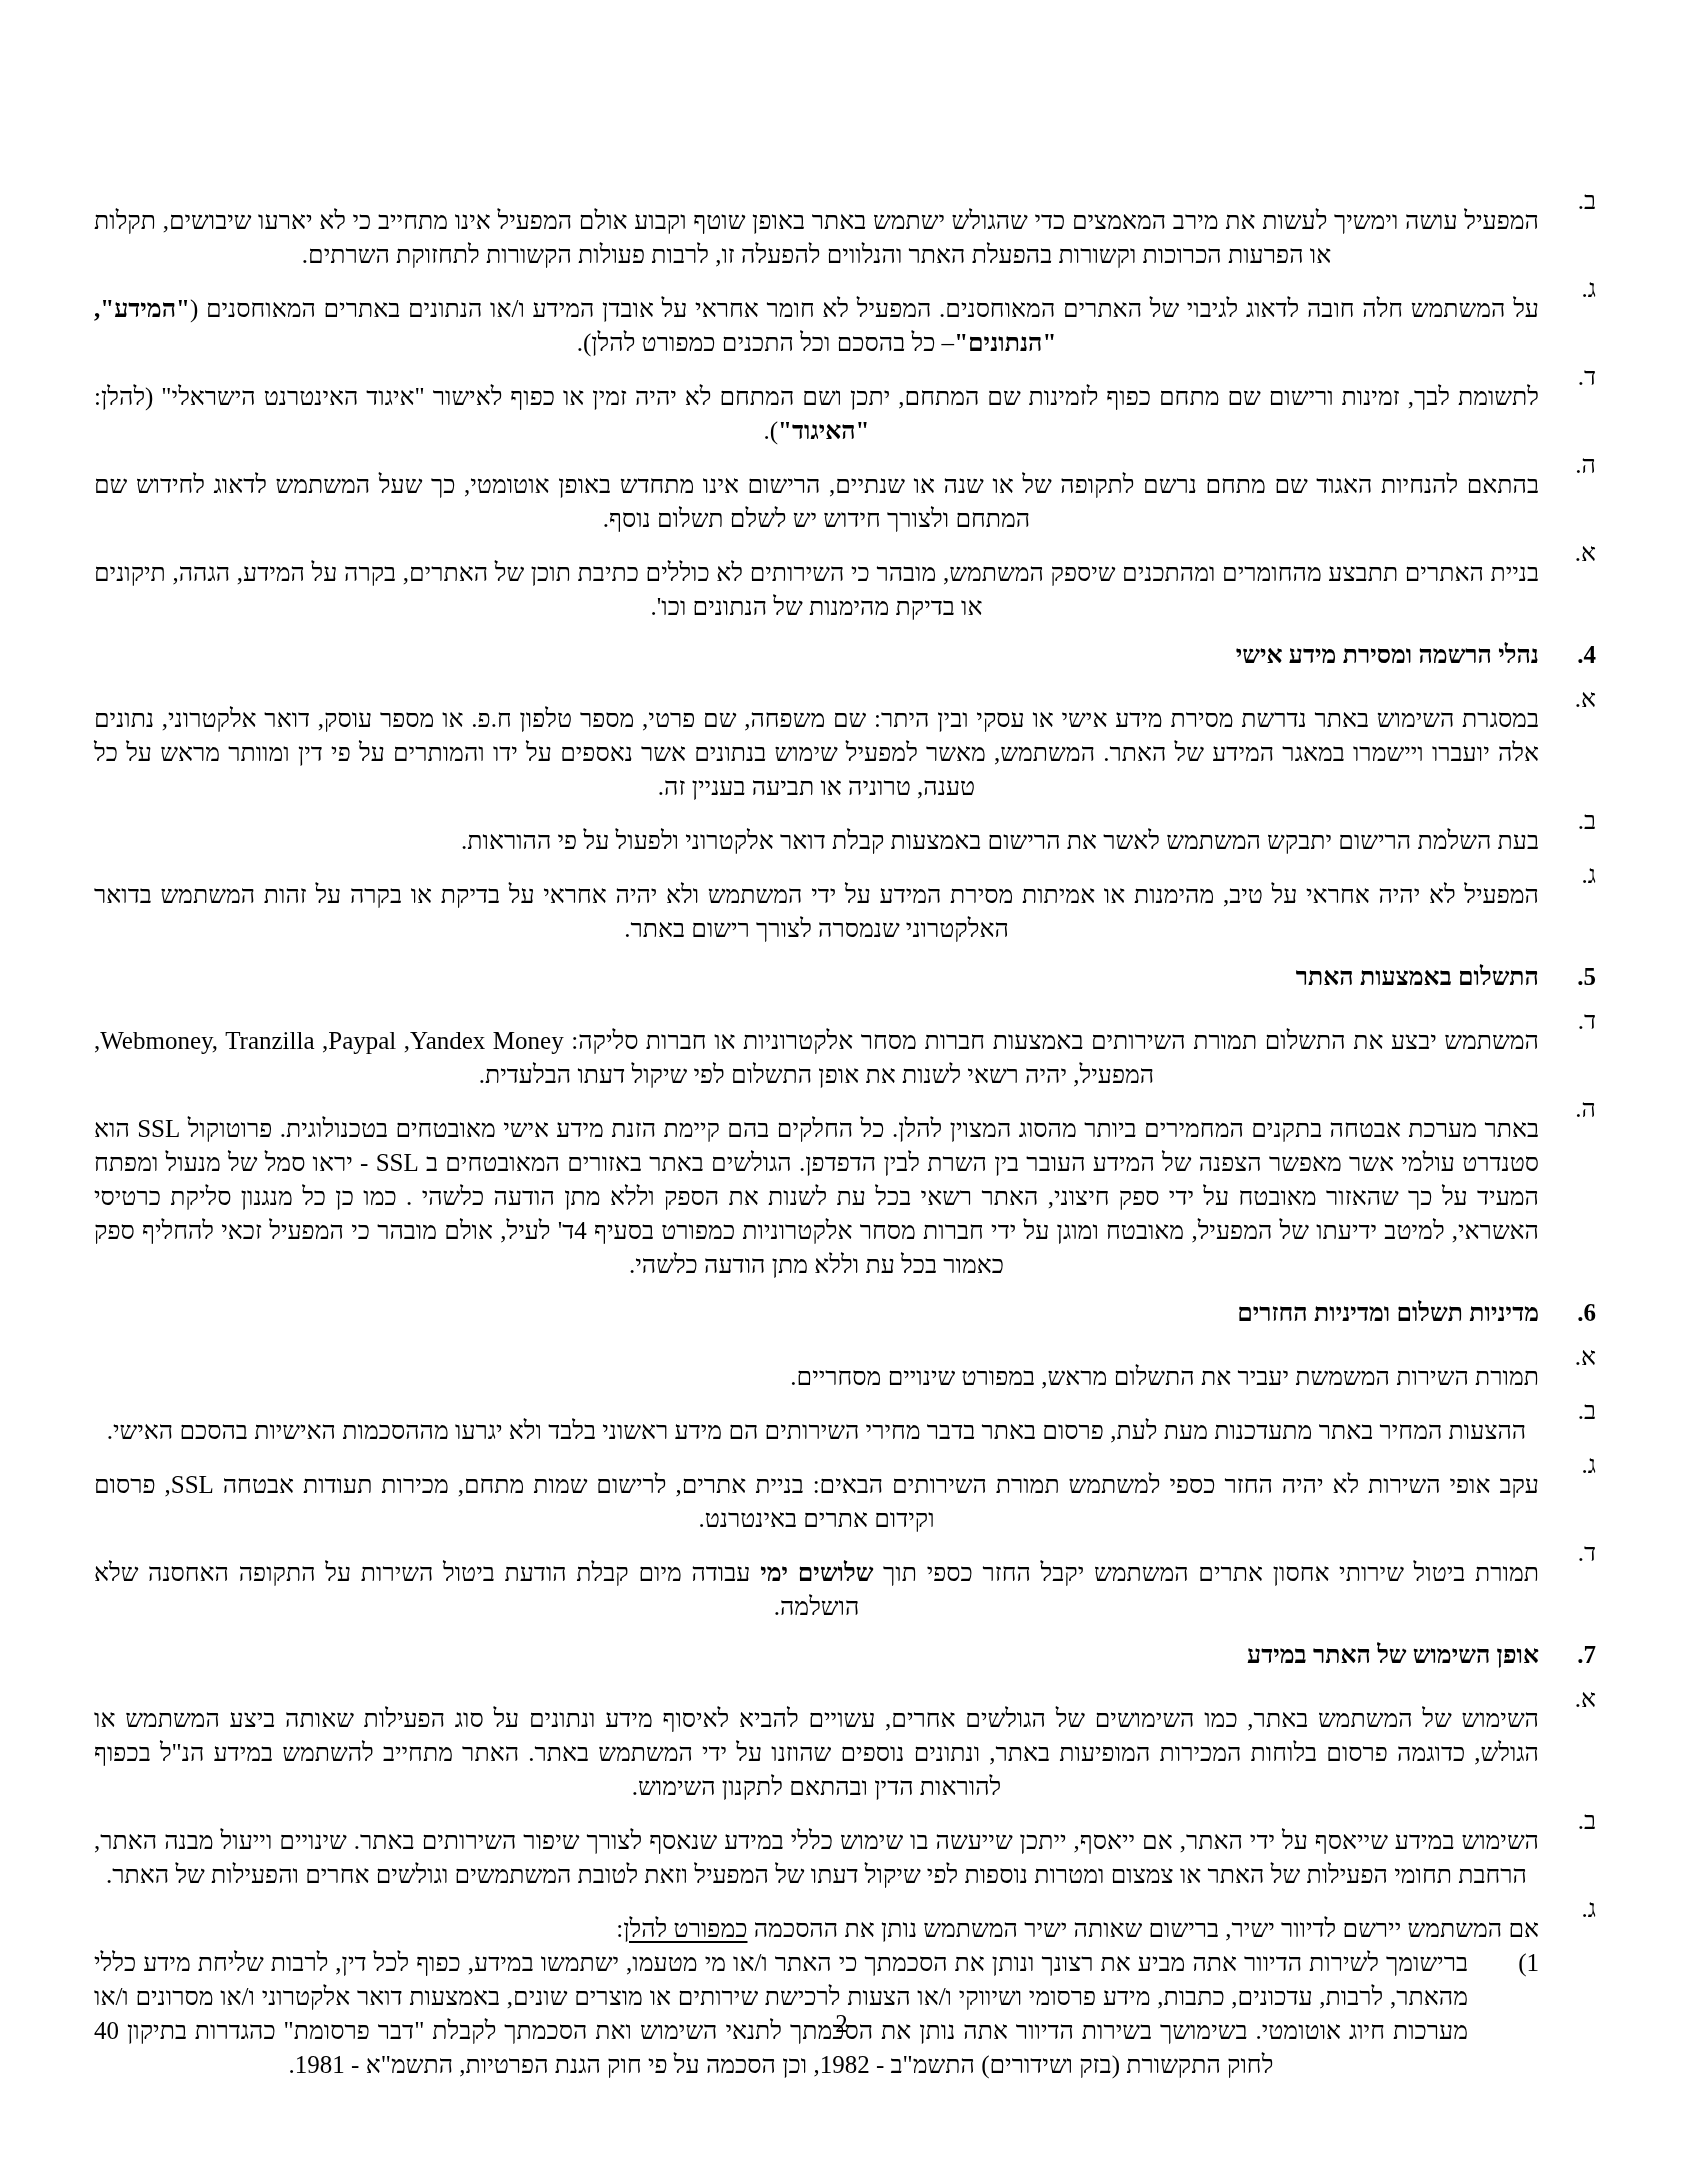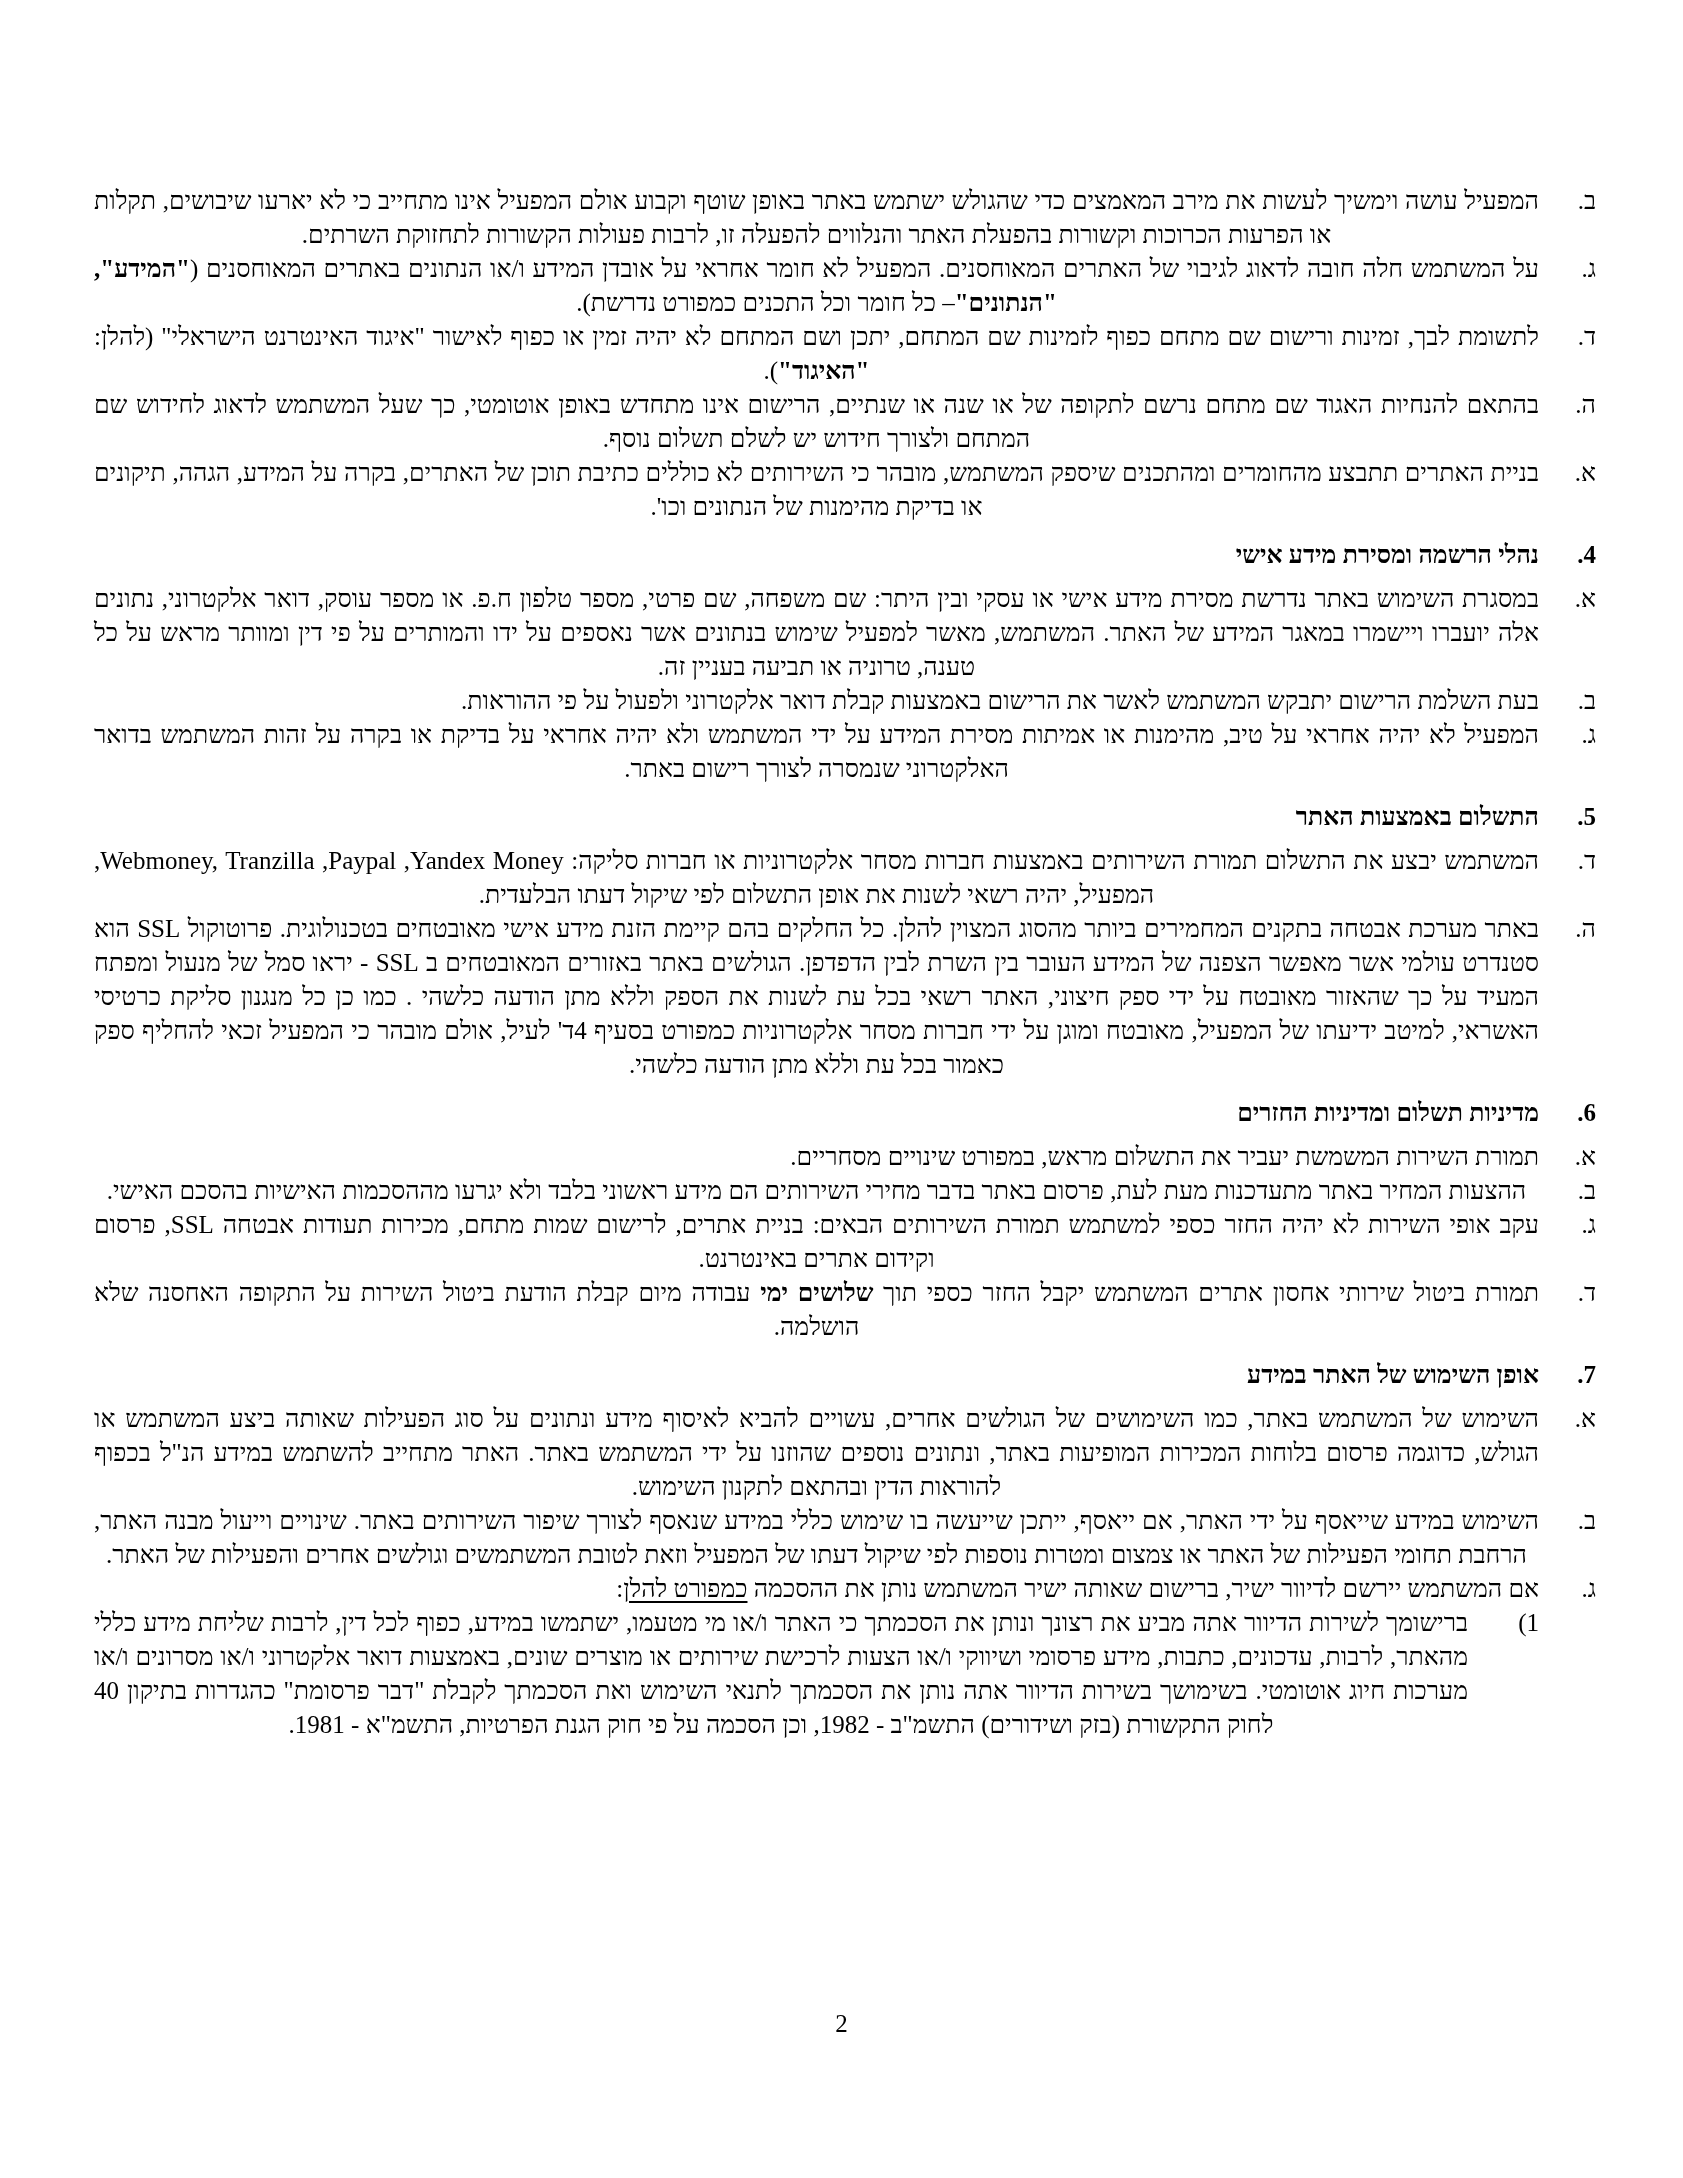--- a/index.html
+++ b/index.html
@@ -25,20 +25,21 @@
   }
   .marker {
     flex: 0 0 57px;
     text-align: right;
     white-space: nowrap;
   }
   .para {
     flex: 1;
     text-align: justify;
     text-align-last: center;
+    margin-top: 20px;
   }
   .para.align-start {
     text-align: right;
     text-align-last: right;
   }
   .heading-row {
     margin: 14px 0 10px 0;
     font-weight: bold;
     font-size: 25px;
     line-height: 34px;
@@ -77,21 +78,21 @@
 <body>
 
 <div class="page">
   <div>
       <div class="row">
         <span class="marker">ב.</span>
         <div class="para"><span>המפעיל עושה וימשיך לעשות את מירב המאמצים כדי שהגולש ישתמש באתר באופן שוטף וקבוע אולם המפעיל אינו מתחייב כי לא יארעו שיבושים, תקלות או הפרעות הכרוכות וקשורות בהפעלת האתר והנלווים להפעלה זו, לרבות פעולות הקשורות לתחזוקת השרתים.</span></div>
       </div>
       <div class="row">
         <span class="marker">ג.</span>
-        <div class="para"><span>על המשתמש חלה חובה לדאוג לגיבוי של האתרים המאוחסנים. המפעיל לא חומר אחראי על אובדן המידע ו/או הנתונים באתרים המאוחסנים (</span><span class="b ">"המידע", "הנתונים"</span><span>– כל חומר וכל התכנים כמפורט נדרשת).</span></div>
+        <div class="para"><span>על המשתמש חלה חובה לדאוג לגיבוי של האתרים המאוחסנים. המפעיל לא חומר אחראי על אובדן המידע ו/או הנתונים באתרים המאוחסנים (</span><span class="b ">"המידע", "הנתונים"</span><span>– כל בהסכם וכל התכנים כמפורט להלן).</span></div>
       </div>
       <div class="row">
         <span class="marker">ד.</span>
         <div class="para"><span>לתשומת לבך, זמינות ורישום שם מתחם כפוף לזמינות שם המתחם, יתכן ושם המתחם לא יהיה זמין או כפוף לאישור "איגוד האינטרנט הישראלי" (להלן: </span><span class="b ">"האיגוד"</span><span>).</span></div>
       </div>
       <div class="row">
         <span class="marker">ה.</span>
         <div class="para"><span>בהתאם להנחיות האגוד שם מתחם נרשם לתקופה של או שנה או שנתיים, הרישום אינו מתחדש באופן אוטומטי, כך שעל המשתמש לדאוג לחידוש שם המתחם ולצורך חידוש יש לשלם תשלום נוסף.</span></div>
       </div>
       <div class="row">

